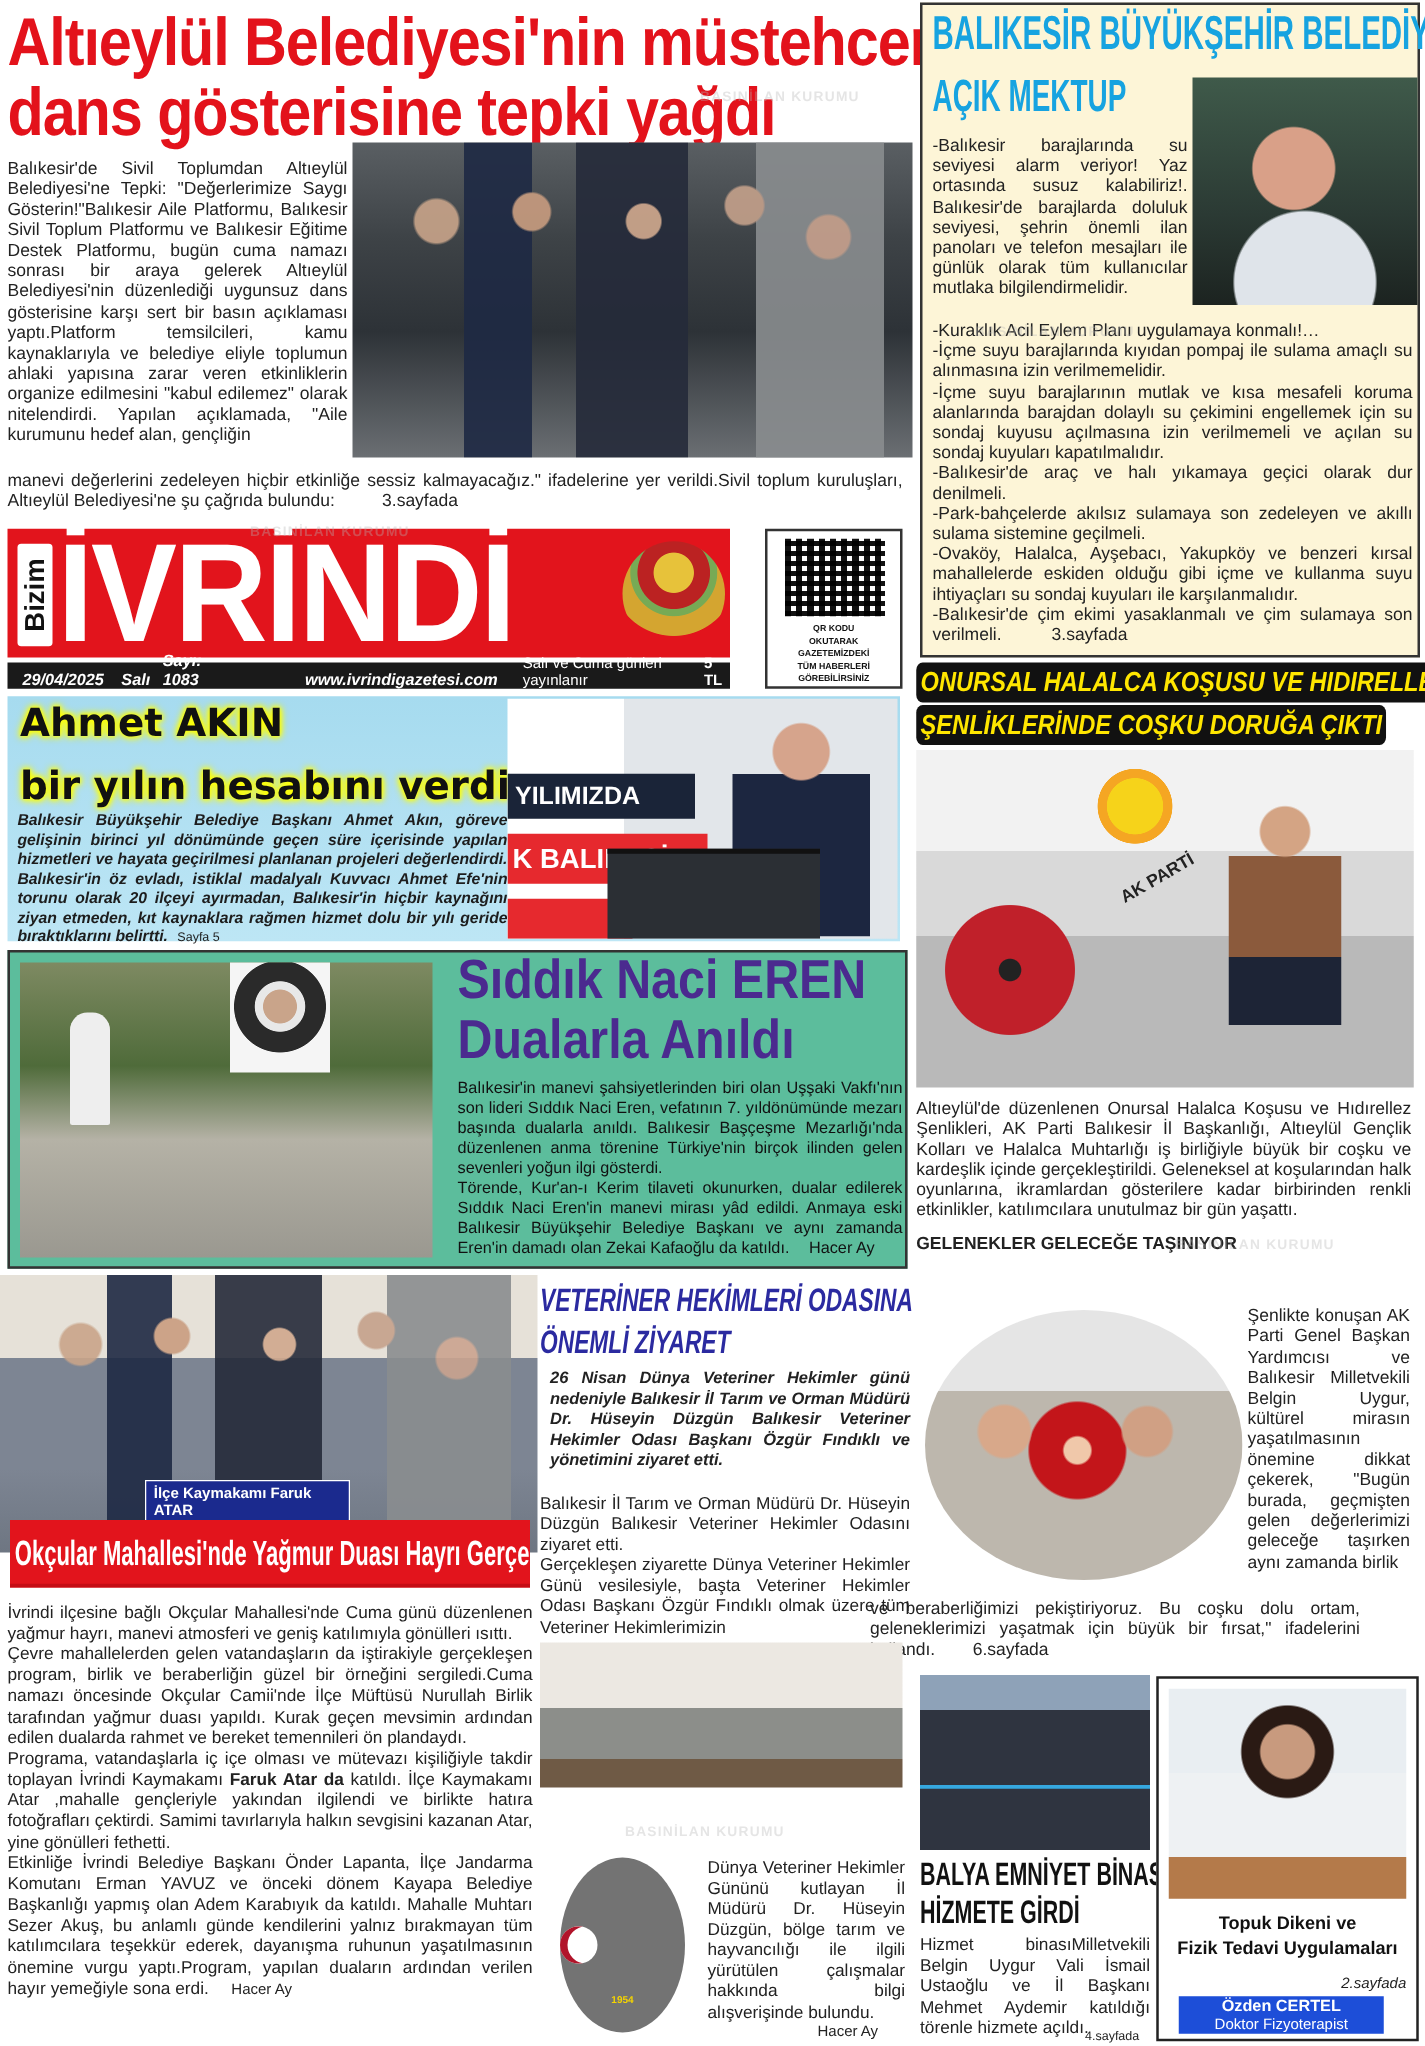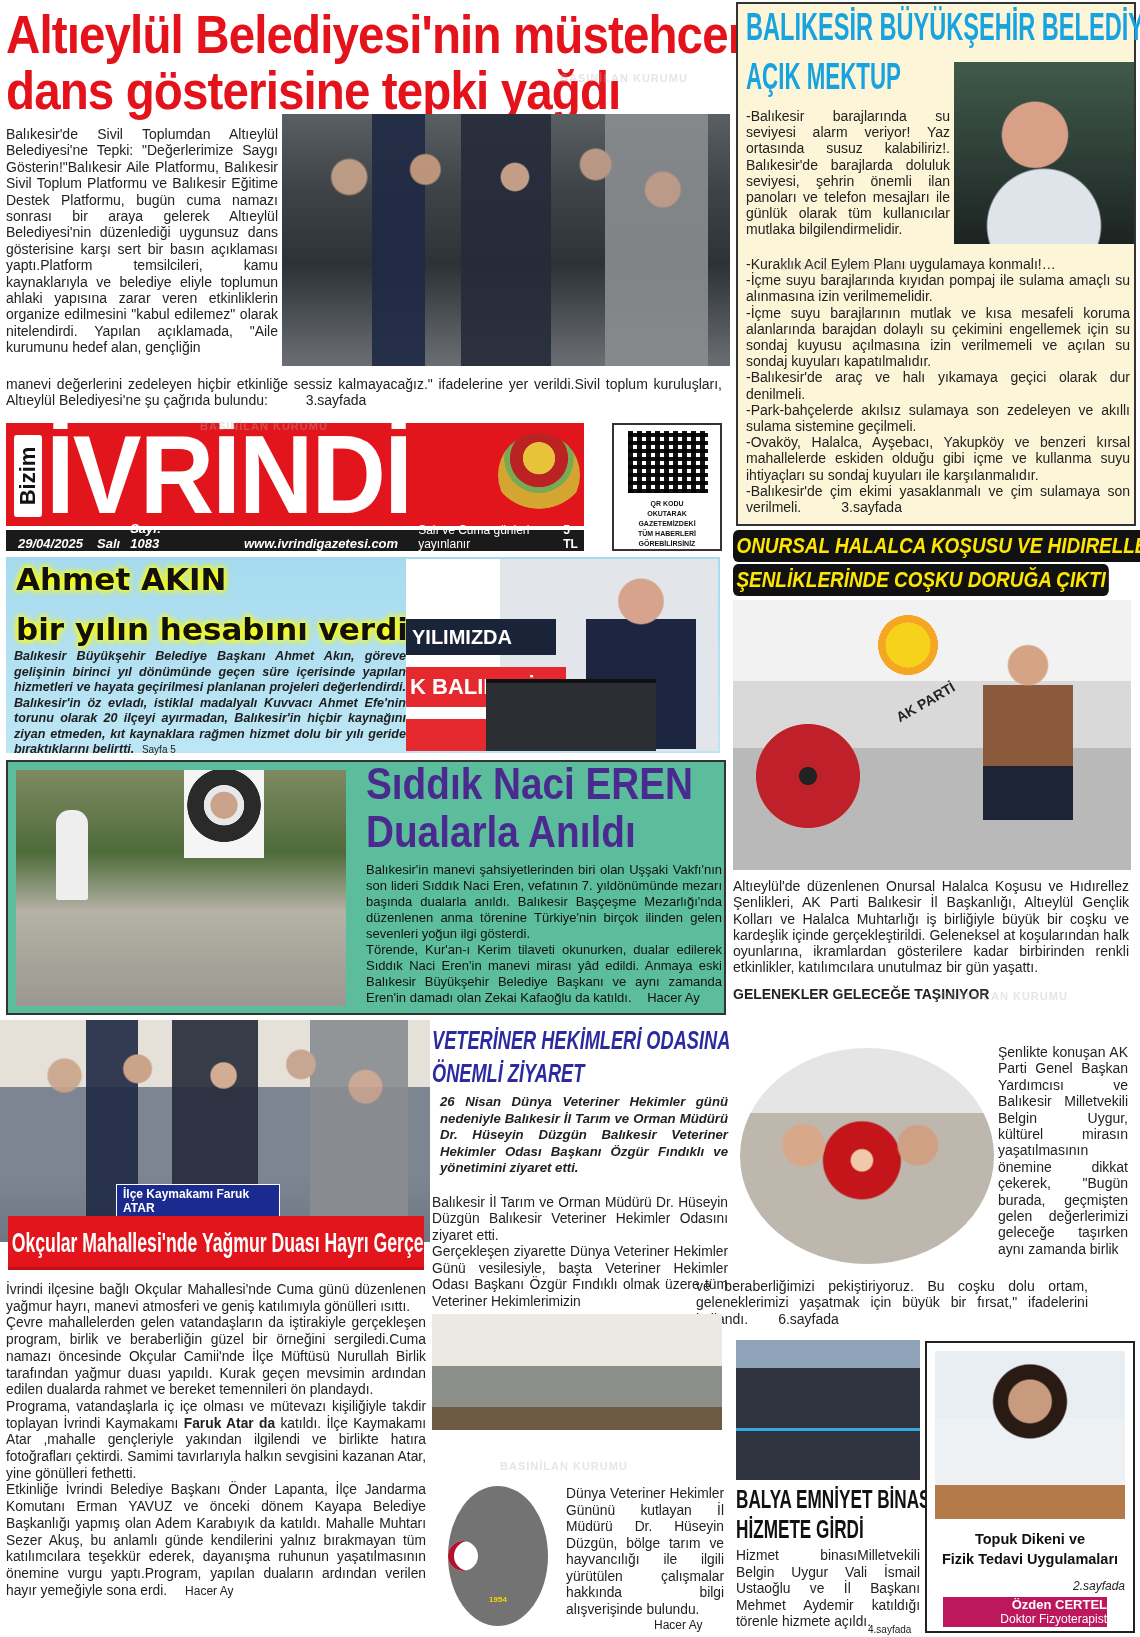--- a/index.html
+++ b/index.html
@@ -35,21 +35,21 @@
 .letter{left:736px;top:2px;width:400px;height:524px;background:#fdf5d7;border:2px solid #333}
 .letter-h{position:absolute;left:8px;top:4px;font-weight:bold;color:#17a3e0;font-size:30px;line-height:34px;transform:scaleX(.62);transform-origin:left;white-space:nowrap}
 
 .akin{left:6px;top:557px;width:714px;height:196px;background:linear-gradient(180deg,#a6dbef,#bde6f5)}
 .akin-h{position:absolute;left:10px;font-family:"DejaVu Sans",sans-serif;font-weight:bold;color:#111;font-size:31px;line-height:40px;text-shadow:0 0 4px #ff0,0 0 6px #ff0,0 0 8px #ff0}
 
 .eren{left:6px;top:760px;width:720px;height:255px;background:#5cbd9c;border:2px solid #333}
 
 .onursal{left:733px;top:530px;width:403px}
 .onursal-h{font-weight:bold;font-style:italic;color:#ffe600;font-size:22px;line-height:32px;background:#111;display:inline-block;padding:0 4px;border-radius:6px;transform:scaleX(.86);transform-origin:left;white-space:nowrap}
-.greenbox{background:#be185d;color:#fff;font-weight:bold;text-align:right}
+.greenbox{background:#1d4ed8;color:#fff;font-weight:bold;text-align:center}
 </style>
 </head>
 <body>
 
 <div class="abs" style="left:6px;top:2px;width:724px;height:420px">
   <div class="hl1" style="position:absolute;left:0;top:4px;white-space:nowrap;width:800px">Altıeylül Belediyesi'nin müstehcen</div>
   <div class="hl1" style="position:absolute;left:0;top:60px;white-space:nowrap">dans gösterisine tepki yağdı</div>
   <div class="abs body14 just" style="left:0;top:124px;width:272px;font-size:14px;line-height:16.4px">Balıkesir'de Sivil Toplumdan Altıeylül Belediyesi'ne Tepki: "Değerlerimize Saygı Gösterin!"Balıkesir Aile Platformu, Balıkesir Sivil Toplum Platformu ve Balıkesir Eğitime Destek Platformu, bugün cuma namazı sonrası bir araya gelerek Altıeylül Belediyesi'nin düzenlediği uygunsuz dans gösterisine karşı sert bir basın açıklaması yaptı.Platform temsilcileri, kamu kaynaklarıyla ve belediye eliyle toplumun ahlaki yapısına zarar veren etkinliklerin organize edilmesini "kabul edilemez" olarak nitelendirdi. Yapılan açıklamada, "Aile kurumunu hedef alan, gençliğin</div>
   <div class="photo ph-crowd" style="left:276px;top:112px;width:448px;height:252px"></div>
   <div class="abs body14 just" style="left:0;top:374px;width:716px;font-size:14px;line-height:16.4px">

